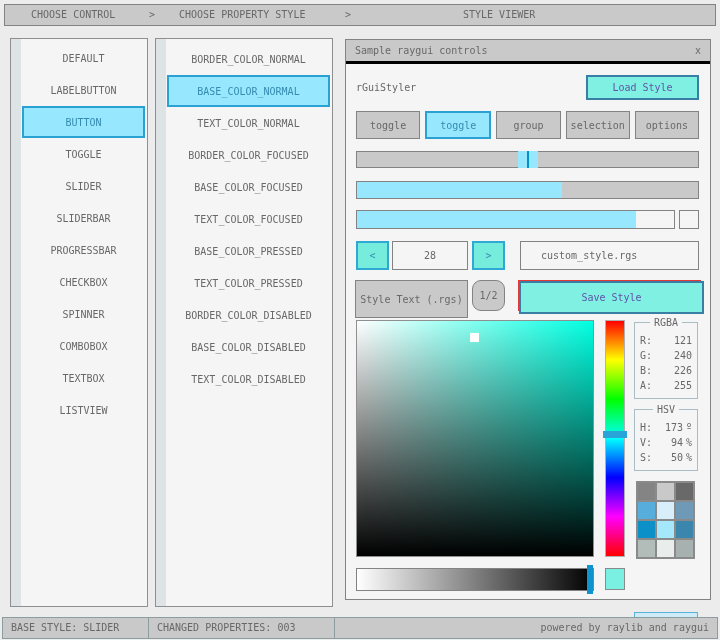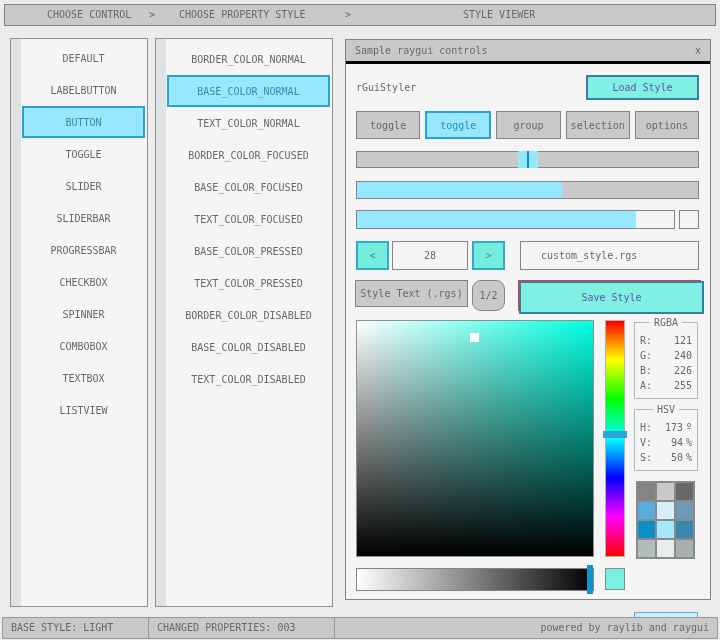--- a/index.html
+++ b/index.html
@@ -98,21 +98,21 @@
   .status-box{
     position:absolute;top:0;height:22px;background:#c9c9c9;
     border:1px solid #8d9d9e;box-sizing:border-box;line-height:20px;padding:0 8px;
   }
   .statusbar{position:absolute;left:0;top:617px;width:720px;height:22px;}
 </style>
 </head>
 <body>
 
 <div class="topbar">
-  <span style="left:42px">CHOOSE CONTROL</span>
+  <span style="left:26px">CHOOSE CONTROL</span>
   <span style="left:144px">&gt;</span>
   <span style="left:174px">CHOOSE PROPERTY STYLE</span>
   <span style="left:340px">&gt;</span>
   <span style="left:458px">STYLE VIEWER</span>
 </div>
 
 <div class="panel panel-left">
   <div class="scroll-strip"></div>
   <div class="list list-left">
     <div class="item">DEFAULT</div>
@@ -175,21 +175,21 @@
   <div class="ctl white-box" style="left:10px;top:170px;width:319px;height:19px;position:absolute;">
     <div class="fill" style="width: 88%;"></div>
   </div>
   <div class="ctl white-box" style="left:333px;top:170px;width:20px;height:19px;"></div>
 
   <div class="ctl spin-btn flexc" style="left:10px;top:201px;width:33px;height:29px;">&lt;</div>
   <div class="ctl white-box flexc" style="left:46px;top:201px;width:76px;height:29px;">28</div>
   <div class="ctl spin-btn flexc" style="left:126px;top:201px;width:33px;height:29px;">&gt;</div>
   <div class="ctl white-box" style="left:174px;top:201px;width:179px;height:29px;line-height:27px;padding:0 20px;">custom_style.rgs</div>
 
-  <div class="ctl gray-box flexc" style="left:9px;top:240px;width:113px;height:27px;">Style Text (.rgs)</div>
+  <div class="ctl gray-box flexc" style="left:9px;top:240px;width:113px;height:38px;">Style Text (.rgs)</div>
   <div class="ctl gray-box flexc" style="left:126px;top:240px;width:33px;height:31px;border-radius:9px;">1/2</div>
   <div class="ctl save-outer" style="left:172px;top:240px;width:183px;height:31px;">
     <div class="btn-teal flexc save-inner">Save Style</div>
   </div>
 
   <div class="ctl picker-sv" style="left:10px;top:280px;width:238px;height:237px;">
     <div class="picker-cursor" style="left: 48%; top: 5%;"></div>
   </div>
   <div class="ctl hue-bar" style="left:259px;top:280px;width:20px;height:237px;">
     <div class="hue-handle" style="top: calc(48% - 3px);"></div>
@@ -254,16 +254,16 @@
     </div>
 
   <div class="ctl alpha-bar" style="left:10px;top:528px;width:238px;height:23px;">
     <div class="alpha-handle" style="left: calc(99% - 4px);"></div>
   </div>
   <div class="ctl" style="left: 259px; top: 528px; width: 20px; height: 22px; border: 1px solid rgb(138, 138, 138); background: rgb(121, 240, 226);"></div>
   <div class="ctl hex-box flexc" style="left:288px;top:528px;width:64px;height:23px;margin-top:44px;">79F0E2FF</div>
 </div>
 
 <div class="statusbar">
-  <div class="status-box" style="left:2px;width:147px;">BASE STYLE: LIGHT</div>
+  <div class="status-box" style="left:2px;width:147px;">BASE STYLE: SLIDER</div>
   <div class="status-box" style="left:148px;width:187px;">CHANGED PROPERTIES: 003</div>
   <div class="status-box" style="left:334px;width:384px;text-align:right;">powered by raylib and raygui</div>
 </div>
 
 </body></html>

